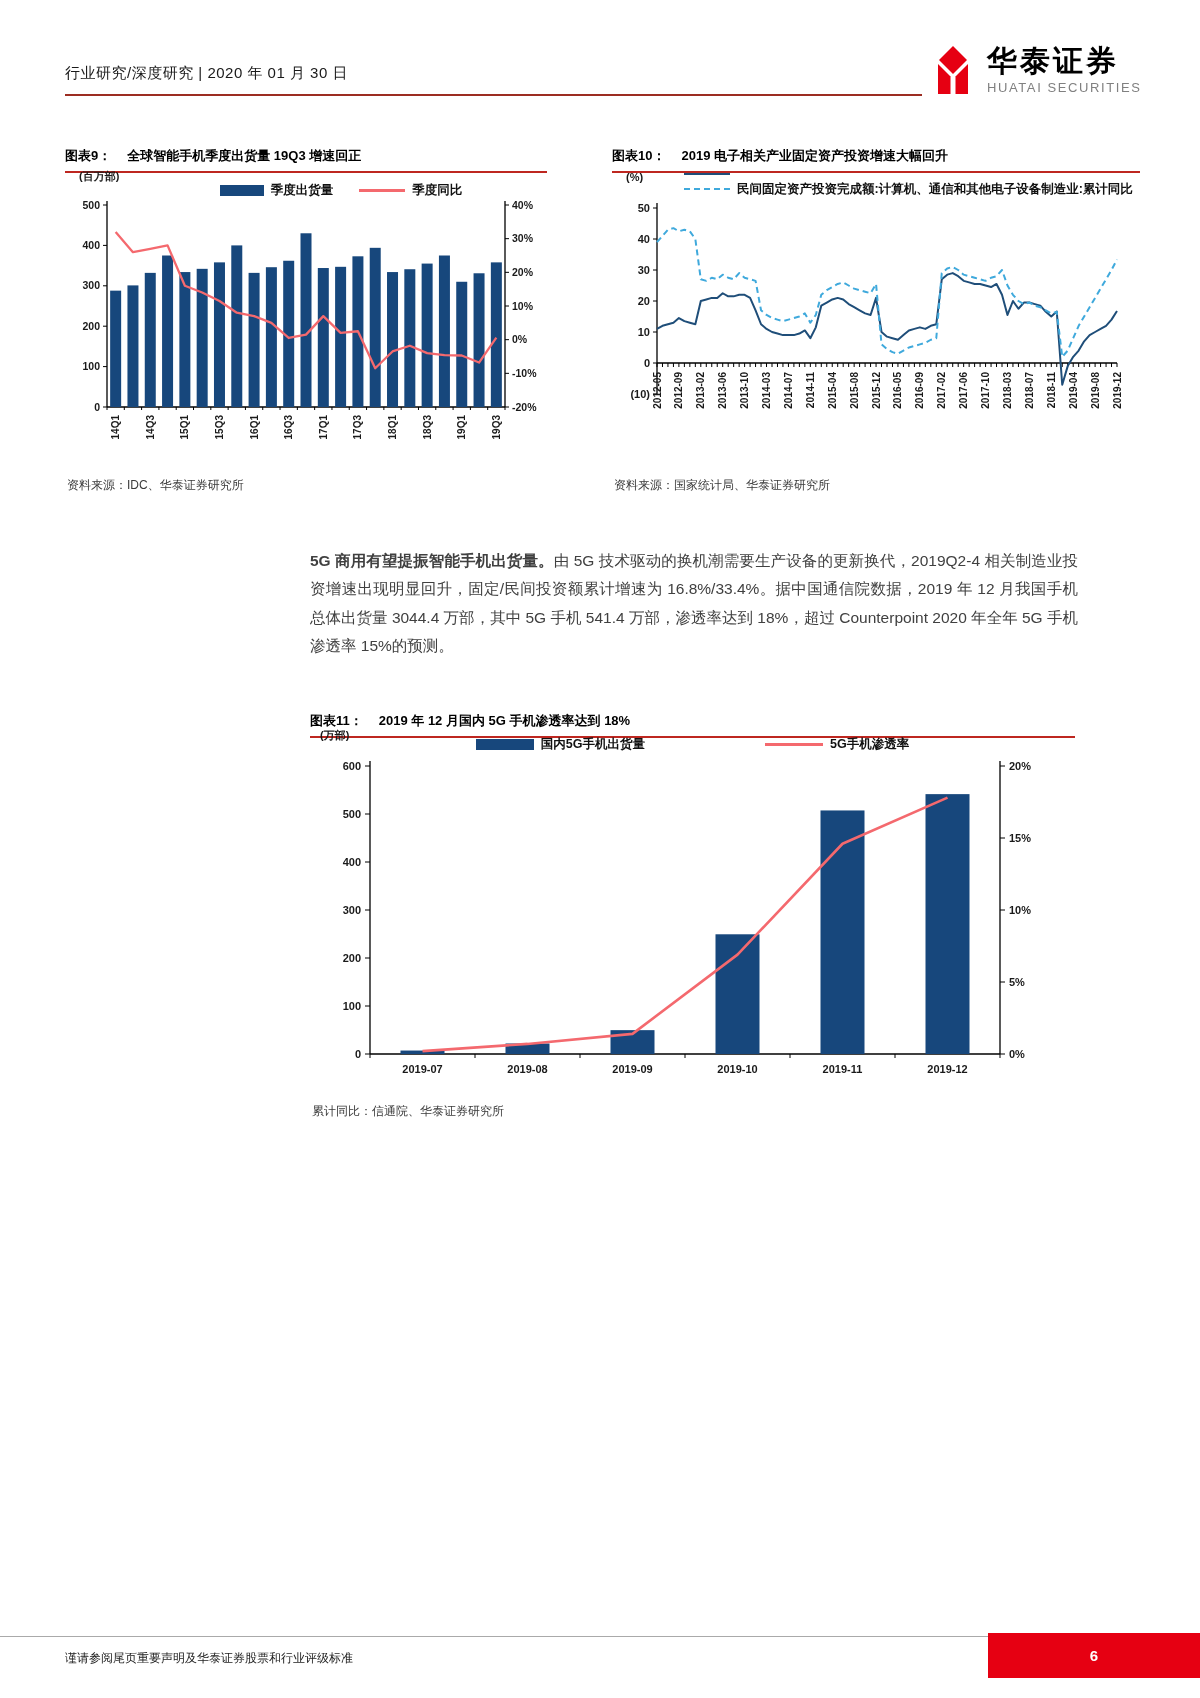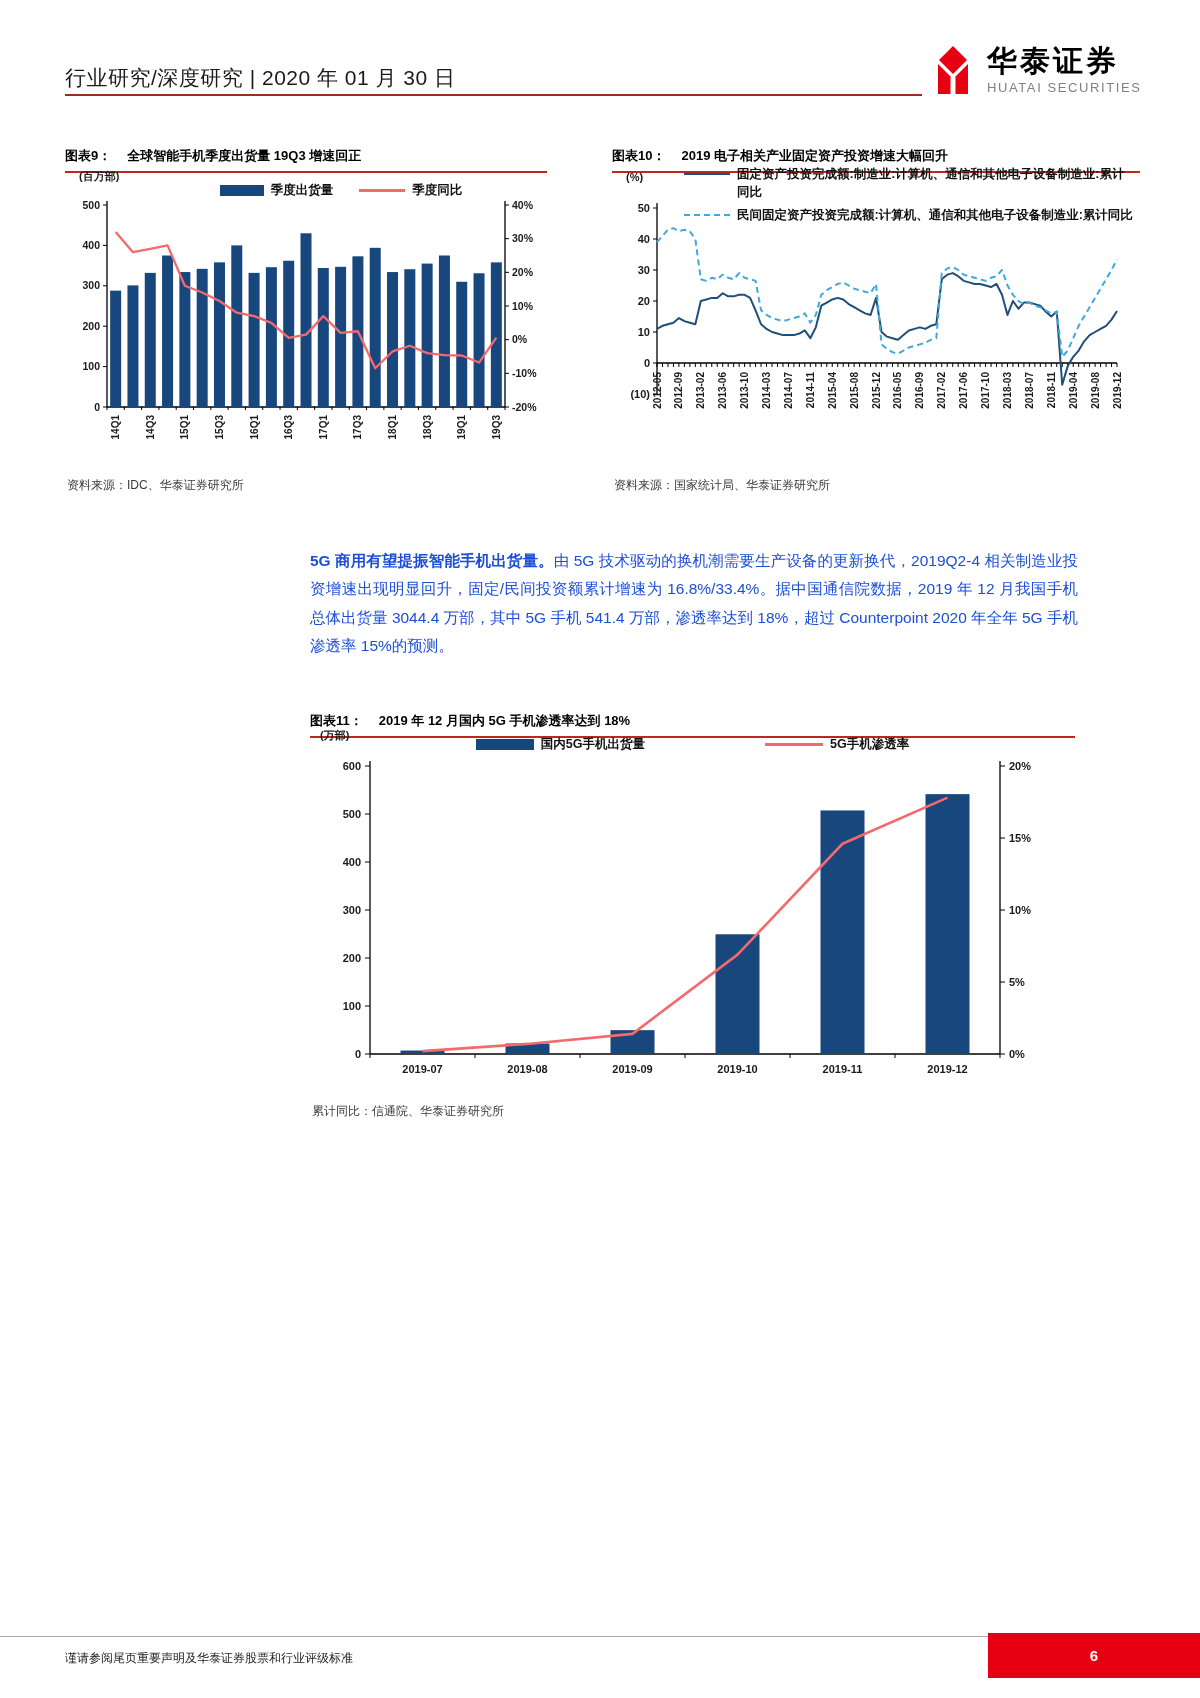--- a/index.html
+++ b/index.html
@@ -1,19 +1,19 @@
 <!DOCTYPE html>
 <html><head>
 <meta charset="utf-8">
 <style>
   html,body{margin:0;padding:0;background:#e8e8e8;}
   .page{position:relative;width:1200px;height:1698px;background:#ffffff;margin:0 auto;
         font-family:"Liberation Sans","DejaVu Sans",sans-serif;color:#1a1a1a;overflow:hidden;}
   
-  .header-left{position:absolute;left:65px;top:64px;font-size:21px;color:#1a1a1a;letter-spacing:.5px;}
+  .header-left{position:absolute;left:65px;top:64px;font-size:15px;color:#1a1a1a;letter-spacing:.5px;}
   .header-rule{position:absolute;left:65px;top:94px;width:857px;height:2px;background:#9c2d22;}
   .brand{position:absolute;left:928px;top:44px;display:flex;align-items:flex-start;gap:9px;}
   .brand-logo{width:50px;height:52px;}
   .brand-cn{font-size:30px;font-weight:700;color:#000;letter-spacing:3px;line-height:1.1;}
   .brand-en{font-size:13px;color:#808080;letter-spacing:1.6px;margin-top:3px;}
   
   .fig{position:absolute;}
   .fig-title{position:absolute;left:0;top:2px;width:100%;font-size:13px;font-weight:700;color:#000;
              padding-bottom:6px;border-bottom:2.5px solid #be2720;box-sizing:border-box;margin-top:20px;}
   .fig-label{margin-right:16px;}
@@ -29,21 +29,21 @@
   .legend-col .lg-item{align-items:flex-start;white-space:normal;line-height:1.45;}
   .legend-col .sw-line{margin-top:8px;flex:0 0 auto;}
   .lg-wrap{max-width:420px;display:inline-block;}
   .plot{position:absolute;left:0;}
   .source{position:absolute;left:2px;font-size:12px;color:#3a3a3a;}
   .tick{font:700 10.5px "Liberation Sans","DejaVu Sans",sans-serif;fill:#1a1a1a;}
   .tick-sm{font:700 10px "Liberation Sans","DejaVu Sans",sans-serif;fill:#1a1a1a;}
   .tick-md{font:700 11px "Liberation Sans","DejaVu Sans",sans-serif;fill:#1a1a1a;}
   
   .para{position:absolute;left:310px;top:531px;width:768px;font-size:15.5px;line-height:28.5px;
-        text-align:justify;color:#1d4ed8;}
+        text-align:justify;color:#404040;}
   .para b{font-weight:700;}
   
   .footer-rule{position:absolute;left:0;top:1636px;width:1200px;height:1px;background:#aaaaaa;}
   .footer-text{position:absolute;left:65px;top:1650px;font-size:12px;color:#222;font-family:Liberation Serif, serif;}
   .page-badge{position:absolute;left:988px;top:1633px;width:212px;height:45px;background:#e60012;
               color:#fff;font-size:15px;font-weight:700;text-align:center;line-height:45px;}
 </style>
 </head>
 <body>
 
@@ -173,21 +173,20 @@
   </section>
 
   <section class="fig" style="left:612px;top:125px;width:528px;height:372px">
     <div class="fig-title">
       <span class="fig-label">图表10：</span><span>2019 电子相关产业固定资产投资增速大幅回升</span>
     </div>
     <div class="unit" style="left:14px;top:46px">(%)</div>
     <div class="legend legend-col" style="left:72px;top:40px;width:450px">
       <span class="lg-item">
           <span class="sw-line nvsolid"></span>
-          <span class="lg-wrap">固定资产投资完成额:制造业:计算机、通信和其他电子设备制造业:累计同比</span>
         </span>
       <span class="lg-item">
           <span class="sw-line skydash"></span>
           <span class="lg-wrap">民间固定资产投资完成额:计算机、通信和其他电子设备制造业:累计同比</span>
         </span>
     </div>
     <svg id="svg10" class="plot" style="top:75px" width="528" height="245">
         <line x1="45" y1="3" x2="45" y2="194" stroke="#000" stroke-width="1.3"></line>
         <line x1="41" y1="8" x2="45" y2="8" stroke="#000"></line>
         <text x="38" y="11.5" text-anchor="end" class="tick-md">50</text>

